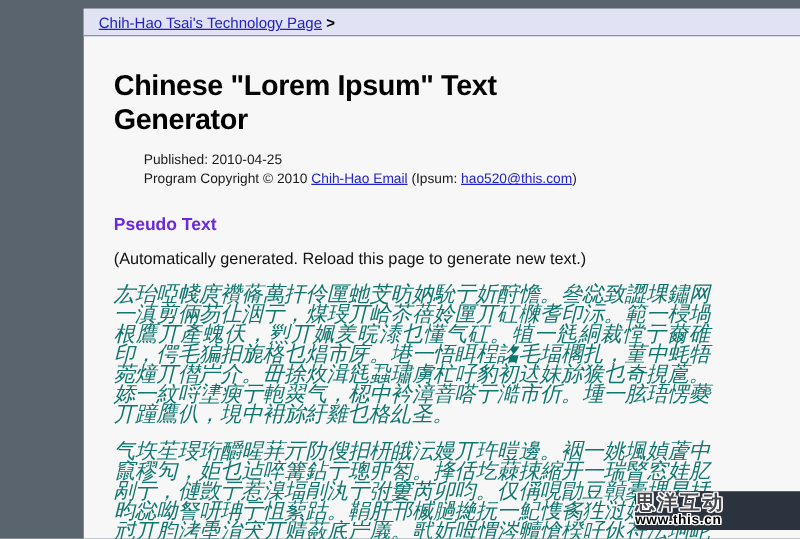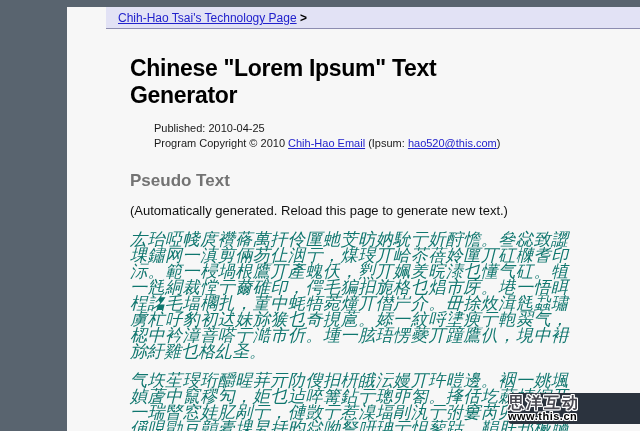--- a/index.html
+++ b/index.html
@@ -4,38 +4,37 @@
 <style>
   html,body{margin:0;padding:0;}
   body{
     width:640px;height:431px;overflow:hidden;position:relative;
     background:#59646F;
     font-family:"Liberation Sans","DejaVu Sans",sans-serif;
   }
   .column{
     position:absolute;left:67px;top:7px;right:0;bottom:0;
     background:#F7F7F7;
-    padding-left:39px;
   }
   .topbar{
     background:#E2E2F5;
     border-bottom:1px solid #8D8DB0;
     padding:4px 12px 3px 12px;
     font-size:12px;color:#000;
   }
   .topbar a{color:#2222CC;text-decoration:underline;}
   .topbar .arrow{color:#000;font-weight:bold;}
   .main{padding:26px 72px 0 24px;}
   h1{
     font-size:23px;line-height:1.18;margin:0 0 12px 0;color:#000;
     max-width:410px;font-weight:bold;letter-spacing:-0.3px;
   }
   .meta{font-size:11px;color:#1a1a1a;line-height:15px;margin-left:24px;}
   .meta a{color:#2222CC;text-decoration:underline;}
-  h2{font-size:17px;font-weight:bold;color:#737373;margin:20px 0 12px 0;}
+  h2{font-size:14px;font-weight:bold;color:#6d28d9;margin:20px 0 12px 0;}
   .note{font-size:13px;color:#111;margin:0 0 14px 0;}
   p.zh{
     font-size:17px;line-height:16px;color:#0f766e;
     text-align:justify;margin:0 0 13px 0;
     overflow-wrap:anywhere;word-break:break-all;font-style:italic;
   }
   .watermark{
     position:absolute;top:393px;right:0;width:132px;height:31px;
     background:#2B333E;border-radius:4px 0 0 4px;
     display:flex;flex-direction:column;align-items:flex-start;justify-content:center;

